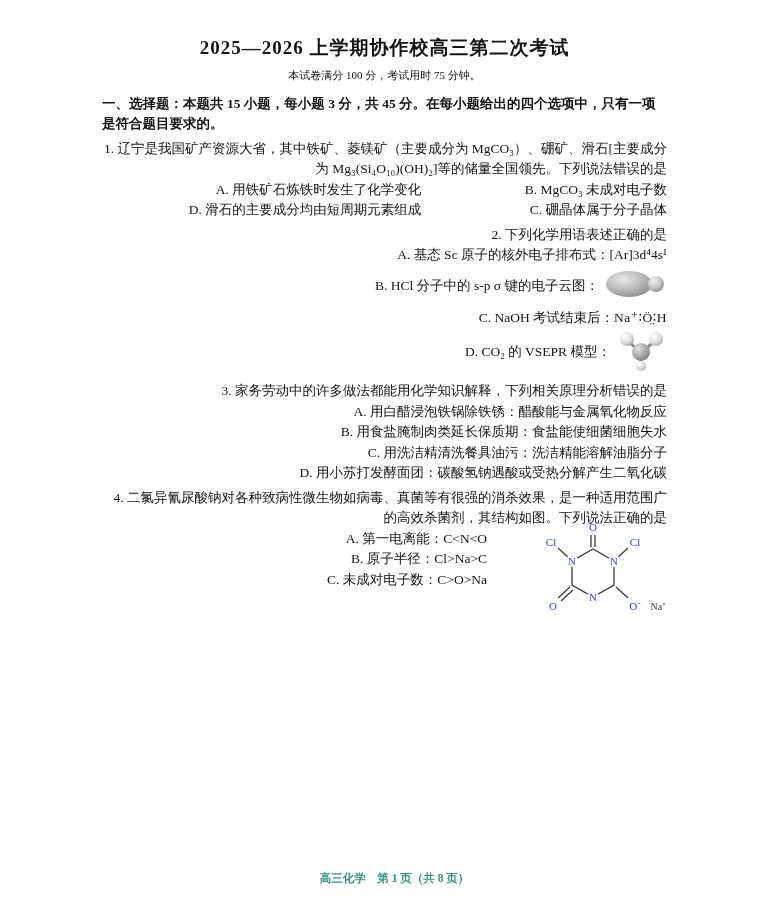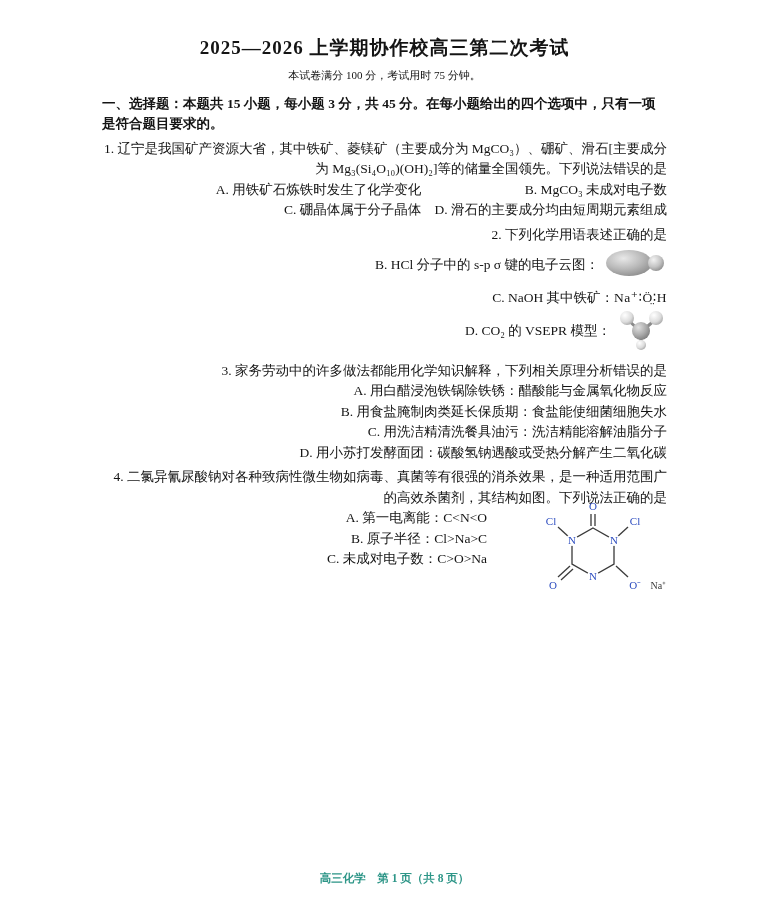--- a/index.html
+++ b/index.html
@@ -86,48 +86,49 @@
   <div class="info-line">本试卷满分 100 分，考试用时 75 分钟。</div>
 
 
   <p class="section-heading">一、选择题：本题共 15 小题，每小题 3 分，共 45 分。在每小题给出的四个选项中，只有一项是符合题目要求的。</p>
 
   <div class="question">
     <p class="stem">1. 辽宁是我国矿产资源大省，其中铁矿、菱镁矿（主要成分为 MgCO₃）、硼矿、滑石[主要成分为 Mg₃(Si₄O₁₀)(OH)₂]等的储量全国领先。下列说法错误的是</p>
     <div class="options-grid">
       <p class="option">A. 用铁矿石炼铁时发生了化学变化</p>
       <p class="option">B. MgCO₃ 未成对电子数</p>
+      <p class="option">D. 滑石的主要成分均由短周期元素组成</p>
       <p class="option">C. 硼晶体属于分子晶体</p>
-      <p class="option">D. 滑石的主要成分均由短周期元素组成</p>
     </div>
   </div>
 
   <div class="question">
     <p class="stem">2. 下列化学用语表述正确的是</p>
     <div class="options-col">
+      <p class="option">A. 基态 Sc 原子的核外电子排布式：[Ar]3d⁴4s¹</p>
       <p class="option">
         <span>B. HCl 分子中的 s-p σ 键的电子云图：</span><span class="inline-img"><svg width="64" height="36" viewBox="0 0 64 36">
           <defs>
             <radialGradient id="gBlob" cx="38%" cy="32%" r="75%">
               <stop offset="0%" stop-color="#e8e8e8"></stop>
               <stop offset="55%" stop-color="#b9b9b9"></stop>
               <stop offset="100%" stop-color="#8b8b8b"></stop>
             </radialGradient>
             <radialGradient id="gBall" cx="35%" cy="30%" r="75%">
               <stop offset="0%" stop-color="#f2f2f2"></stop>
               <stop offset="60%" stop-color="#c4c4c4"></stop>
               <stop offset="100%" stop-color="#909090"></stop>
             </radialGradient>
           </defs>
           <ellipse cx="26" cy="18" rx="23" ry="13" fill="url(#gBlob)"></ellipse>
           <circle cx="53" cy="18" r="8" fill="url(#gBall)"></circle>
         </svg></span>
       </p>
       <p class="option">
-        <span>C. NaOH 其中铁矿：</span><span class="formula">Na⁺∶Ö̤∶H</span>
+        <span>C. NaOH 考试结束后：</span><span class="formula">Na⁺∶Ö̤∶H</span>
       </p>
       <p class="option">
         <span>D. CO₂ 的 VSEPR 模型：</span><span class="inline-img"><svg width="52" height="42" viewBox="0 0 52 42">
           <defs>
             <radialGradient id="gC1" cx="35%" cy="30%" r="75%">
               <stop offset="0%" stop-color="#e0e0e0"></stop>
               <stop offset="60%" stop-color="#a9a9a9"></stop>
               <stop offset="100%" stop-color="#7d7d7d"></stop>
             </radialGradient>
             <radialGradient id="gC2" cx="35%" cy="30%" r="75%">

